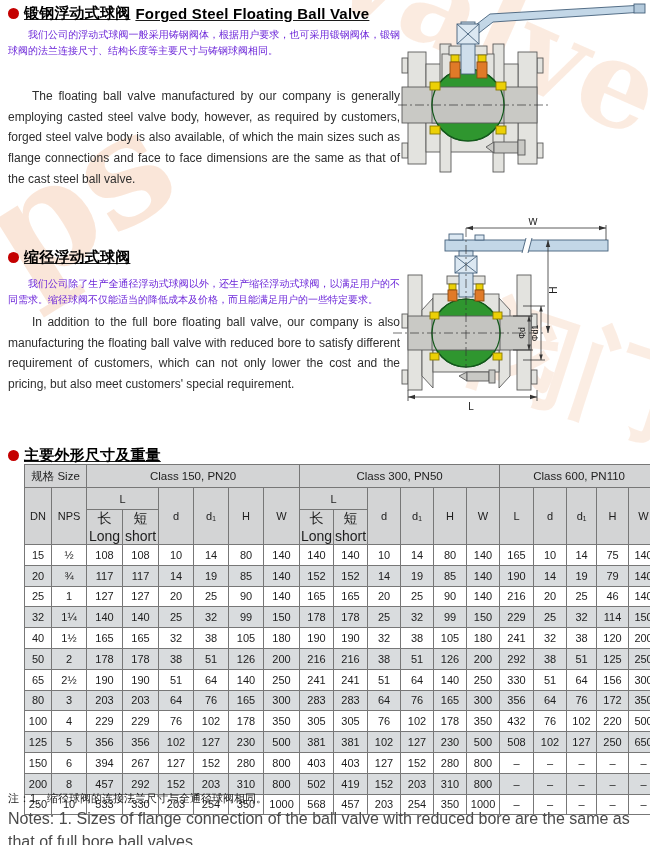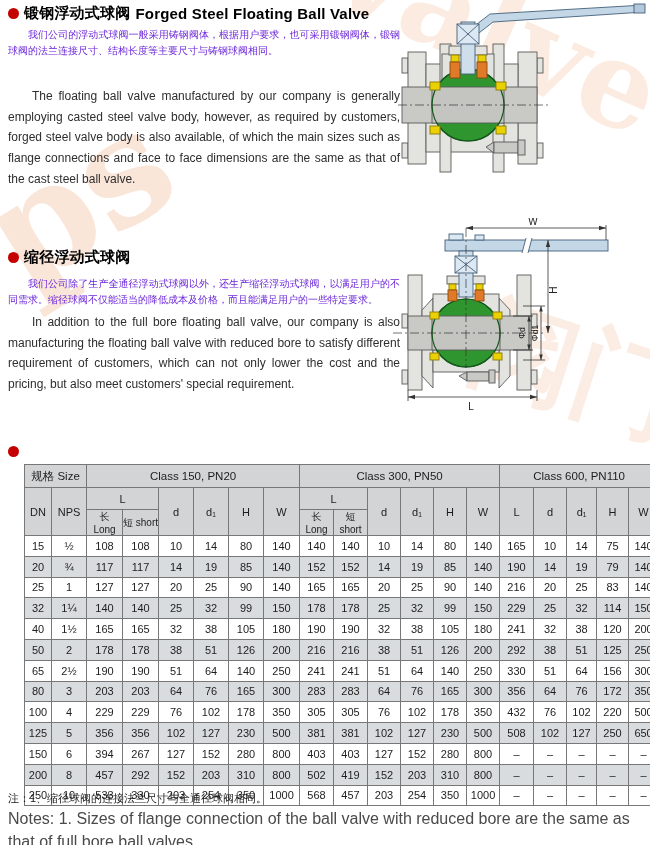--- a/index.html
+++ b/index.html
@@ -12,39 +12,39 @@
   
   .wm { position:absolute; font-weight:bold; opacity:0.28; pointer-events:none;
         font-family:"DejaVu Serif",serif; white-space:nowrap; z-index:0; }
   .wm0 { left:-18px; top:110px; font-size:150px; transform:rotate(-32deg); }
   .wm1 { left:330px; top:-40px; font-size:120px; transform:rotate(24deg); opacity:0.22; }
   .wm2 { left:470px; top:300px; font-size:105px; transform:rotate(18deg); opacity:0.2; }
   .wm3 { left:40px; top:560px; font-size:130px; transform:rotate(-22deg); opacity:0.14; }
   .wm4 { left:400px; top:630px; font-size:115px; transform:rotate(12deg); opacity:0.14; }
   .content { position:relative; z-index:1; }
   
-  .heading { position:absolute; left:8px; display:flex; align-items:center; gap:5px; }
+  .heading { position:absolute; left:8px; display:flex; align-items:center; gap:5px;text-decoration:underline; }
   .bullet { width:11px; height:11px; border-radius:50%; background:#c40000; flex:0 0 auto; }
   .h-zh, .h-en { font-weight:bold; font-size:15px; color:#000; letter-spacing:0.2px; }
   
   .para { position:absolute; left:8px; width:392px; text-align:justify; }
   .para.zh { font-size:10px; line-height:1.62; text-indent:2em; color:#6d28d9; }
   .para.en { font-size:12px; line-height:1.72; text-indent:2em; color:#2e2e2e; }
   .fig { position:absolute; }
   
   .dim-table { position:absolute; left:24px; top:464px; border-collapse:collapse;
                table-layout:fixed; width:634px; }
   .dim-table th, .dim-table td {
     border:1px solid #777; text-align:center; vertical-align:middle;
     font-size:11px; font-weight:normal; color:#1d1d1d; padding:0; overflow:hidden;
   }
   .dim-table thead th { background:#d3d4d5; }
   .dim-table thead tr:nth-child(1) th { height:23px; font-size:11.5px; }
   .dim-table thead tr:nth-child(2) th { height:22px; }
-  .dim-table thead tr:nth-child(3) th { height:23px; font-size:10px;text-align:center; }
+  .dim-table thead tr:nth-child(3) th { height:23px; font-size:14px;text-align:center; }
   .dim-table tbody td { height:20.8px; background:#fff; }
   .dim-table tbody tr.alt td { background:#d9dcde; }
   
   .notes { position:absolute; left:8px; top:790px; width:636px; }
   .note-zh { font-size:11px; color:#1a1a1a; line-height:1.5; }
   .note-zh.n2 { padding-left:26px; }
   .note-en { font-size:16px; color:#4a4a4a; line-height:1.45; }
   .note-en.n2 { padding-left:31px; }
   svg text { font-family:"Liberation Sans","DejaVu Sans",sans-serif; }
 </style>
@@ -213,20 +213,21 @@
         <text x="150" y="7" text-anchor="middle">W</text>
         <text x="174" y="72" text-anchor="middle" transform="rotate(-90 174 72)">H</text>
         <text x="142" y="115" text-anchor="middle" font-size="8.5" transform="rotate(-90 142 115)">Φd</text>
         <text x="155" y="115" text-anchor="middle" font-size="8.5" transform="rotate(-90 155 115)">Φd1</text>
         <text x="88" y="192" text-anchor="middle">L</text>
       </g>
     </svg>
 
     <div class="heading" style="top:446px;">
       <span class="bullet"></span>
+      <span class="h-zh">主要外形尺寸及重量</span>
     </div>
 
     <table class="dim-table">
       <colgroup>
         <col style="width:27px">
           <col style="width:35px">
         <col style="width:36px">
           <col style="width:36px">
           <col style="width:35px">
           <col style="width:35px">
@@ -331,21 +332,21 @@
             <td>140</td>
             <td>165</td>
             <td>165</td>
             <td>20</td>
             <td>25</td>
             <td>90</td>
             <td>140</td>
             <td>216</td>
             <td>20</td>
             <td>25</td>
-            <td>83</td>
+            <td>46</td>
             <td>140</td>
           </tr>
           <tr class="alt">
             <td>32</td>
             <td>1¼</td>
             <td>140</td>
             <td>140</td>
             <td>25</td>
             <td>32</td>
             <td>99</td>

